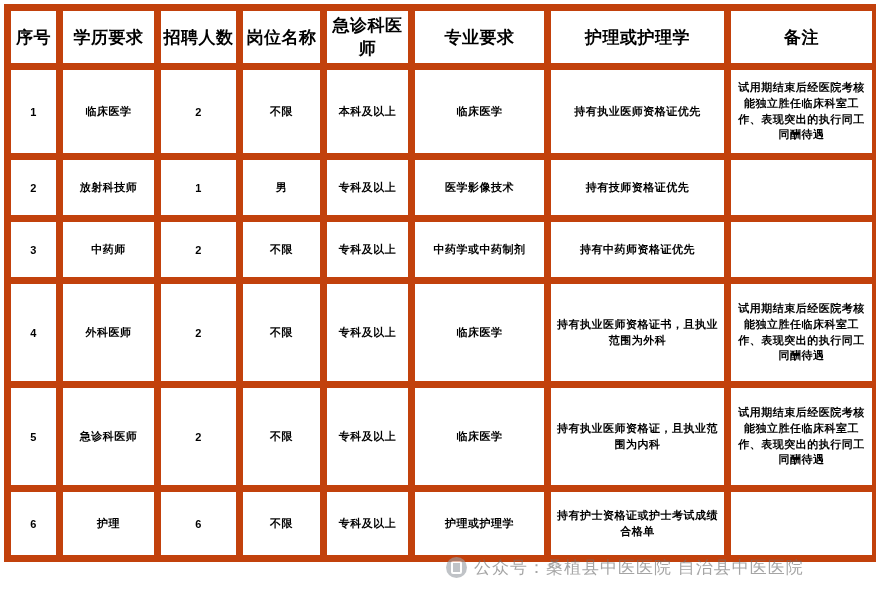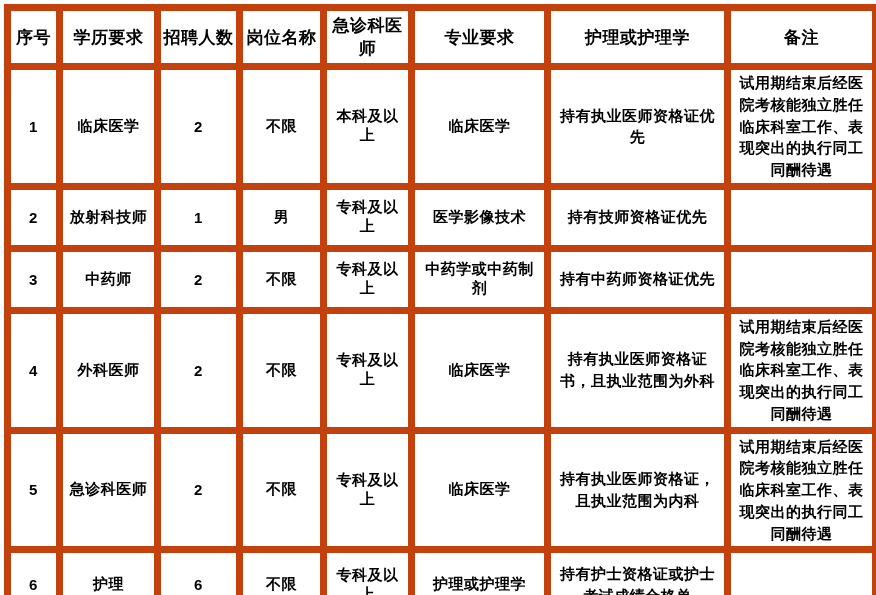--- a/index.html
+++ b/index.html
@@ -37,21 +37,21 @@
     letter-spacing: 0.5px;
     padding: 2px 3px;
     box-sizing: border-box;
   }
   table.recruit thead th {
     font-size: 17px;
     height: 34px;
     padding: 3px 2px;
   }
   table.recruit tbody td {
-    font-size: 15px;
+    font-size: 11px;
   }
   
   col.c0 { width: 52px; }
   col.c1 { width: 98px; }
   col.c2 { width: 82px; }
   col.c3 { width: 84px; }
   col.c4 { width: 88px; }
   col.c5 { width: 136px; }
   col.c6 { width: 180px; }
   col.c7 { width: 148px; }
@@ -207,14 +207,18 @@
         <td class="num">6</td>
         <td class="gender">不限</td>
         <td class="edu">专科及以上</td>
         <td class="major">护理或护理学</td>
         <td class="other">持有护士资格证或护士考试成绩合格单</td>
         <td class="remark"></td>
       </tr>
     </tbody>
   </table>
 
+  <div class="watermark">
+    <span class="wm-badge"></span>
+    <span class="wm-text">公众号：桑植县中医医院 自治县中医医院</span>
+  </div>
 
 </div>
 
 </body></html>

